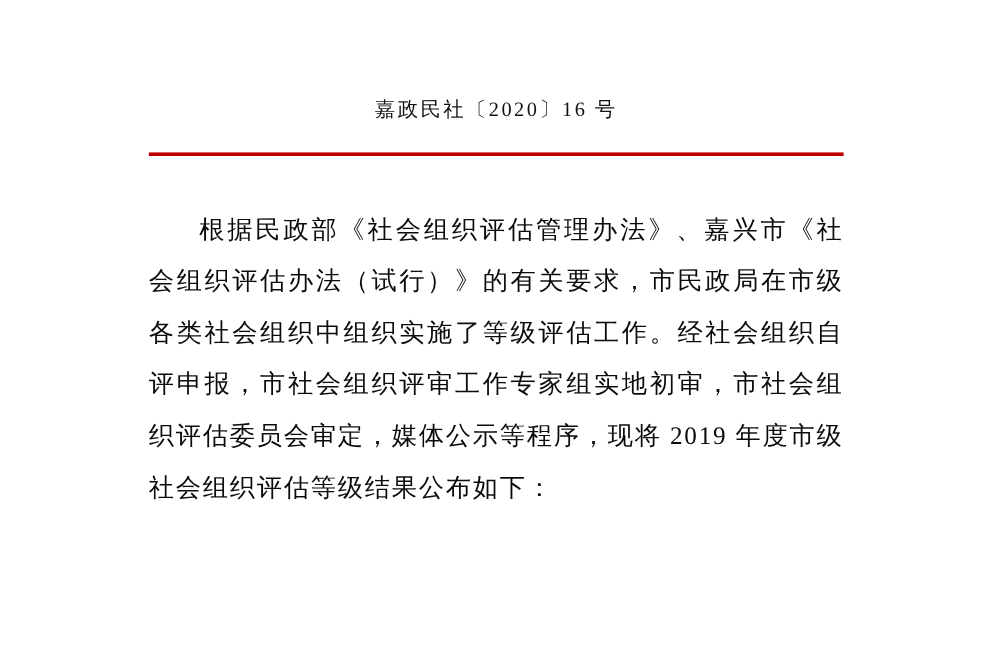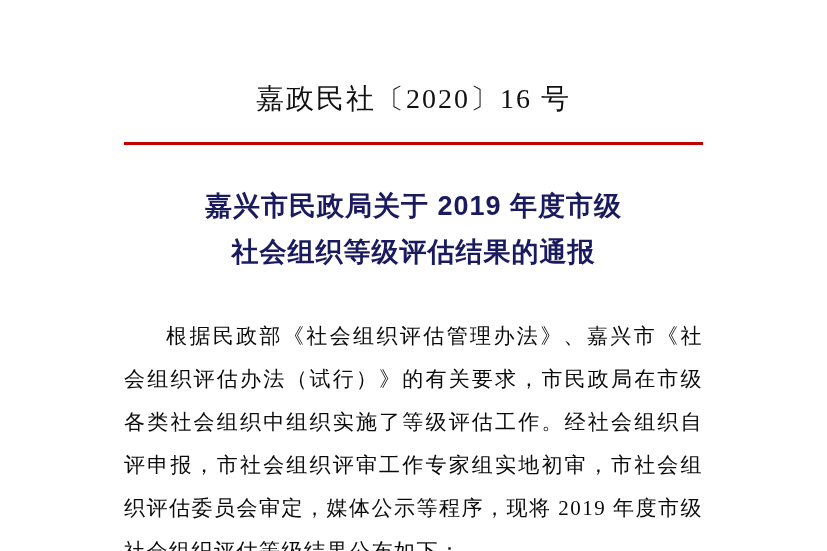--- a/index.html
+++ b/index.html
@@ -23,21 +23,21 @@
   }
   .content {
     position: absolute;
     left: 124px;
     top: 0;
     width: 579px;
   }
   .doc-number {
     text-align: center;
     font-family: "Liberation Serif", serif;
-    font-size: 28px;
+    font-size: 17px;
     letter-spacing: 2px;
     padding-top: 80px;
     color: #111111;
     white-space: nowrap;
   }
   .red-rule {
     margin-top: 24px;
     height: 3px;
     background: #c00000;
     width: 100%;
@@ -76,23 +76,19 @@
 </head>
 <body>
 
 <div class="page">
   <div class="content">
 
     <div class="doc-number">嘉政民社〔2020〕16 号</div>
 
     <div class="red-rule"></div>
 
-    <div class="title">
-      <span class="line">嘉兴市民政局关于 2019 年度市级</span>
-      <span class="line">社会组织等级评估结果的通报</span>
-    </div>
 
     <div class="body-text">
       <span class="para">根据民政部《社会组织评估管理办法》、嘉兴市《社会组织评估办法（试行）》的有关要求，市民政局在市级各类社会组织中组织实施了等级评估工作。经社会组织自评申报，市社会组织评审工作专家组实地初审，市社会组织评估委员会审定，媒体公示等程序，现将 2019 年度市级社会组织评估等级结果公布如下：</span>
     </div>
 
   </div>
 </div>
 
 </body></html>

